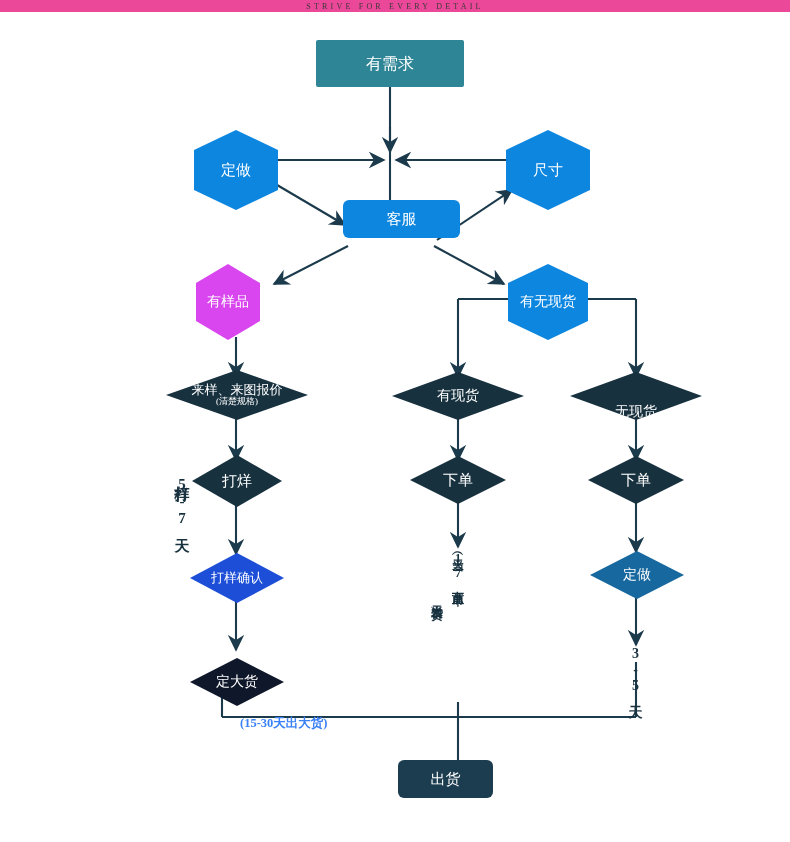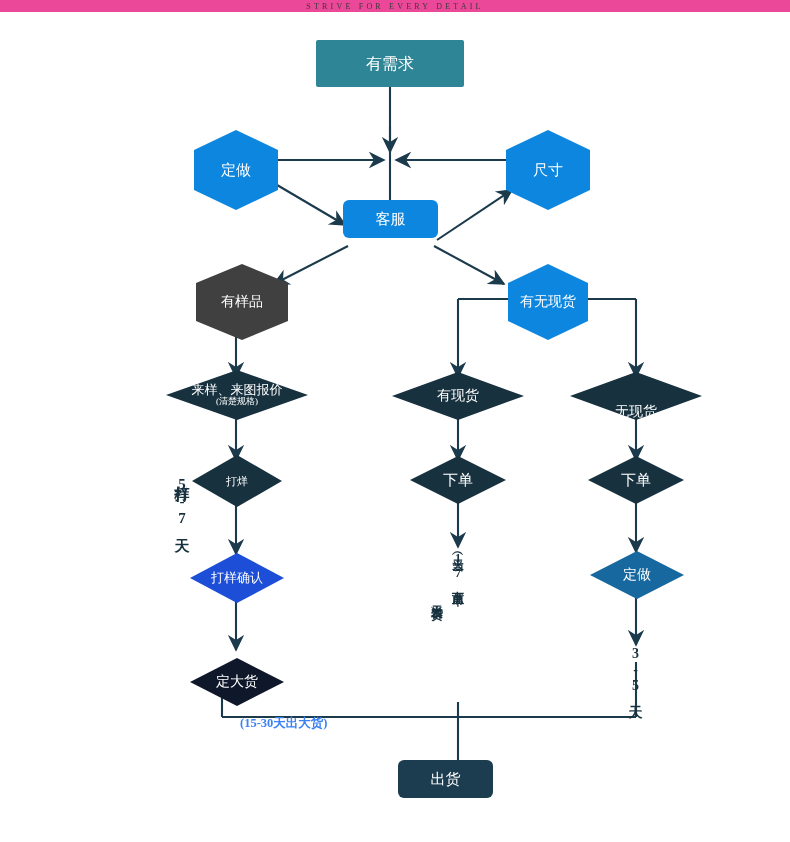--- a/index.html
+++ b/index.html
@@ -92,41 +92,41 @@
   </div>
 
   <div class="node hexa" style="left:194px;top:118px;width:84px;height:80px;background:#0d86e0;">
     <span class="lbl" style="font-size:15px;">定做</span>
   </div>
 
   <div class="node hexa" style="left:506px;top:118px;width:84px;height:80px;background:#0d86e0;">
     <span class="lbl" style="font-size:15px;">尺寸</span>
   </div>
 
-  <div class="node rrect" style="left:343px;top:188px;width:95px;height:38px;background:#0d86e0;">
+  <div class="node rrect" style="left:343px;top:188px;width:117px;height:38px;background:#0d86e0;">
     <span class="lbl" style="font-size:15px;">客服</span>
   </div>
 
-  <div class="node hexa" style="left:196px;top:252px;width:92px;height:76px;background:#404040;">
+  <div class="node hexa" style="left:196px;top:252px;width:64px;height:76px;background:#d946ef;">
     <span class="lbl" style="font-size:14px;">有样品</span>
   </div>
 
   <div class="node hexa" style="left:508px;top:252px;width:80px;height:76px;background:#0d86e0;">
     <span class="lbl" style="font-size:14px;">有无现货</span>
   </div>
 
   <div class="node diam" style="left:166px;top:358px;width:142px;height:50px;background:#17313f;">
     <span class="lbl" style="font-size:13px;font-family:Liberation Serif, serif;text-align:center;">
       <span>来样、来图报价</span>
       <span class="sub">(清楚规格)</span>
     </span>
   </div>
 
   <div class="node diam" style="left:192px;top:443px;width:90px;height:52px;background:#17313f;">
-    <span class="lbl" style="font-size:11px;font-family:'Liberation Serif','DejaVu Serif',serif;">打烊</span>
+    <span class="lbl" style="font-size:15px;font-family:'Liberation Serif','DejaVu Serif',serif;">打烊</span>
   </div>
 
   <div class="node diam" style="left:190px;top:541px;width:94px;height:50px;background:#1d4ed8;">
     <span class="lbl" style="font-size:13px;font-family:'Liberation Serif','DejaVu Serif',serif;">打样确认</span>
   </div>
 
   <div class="node diam" style="left:190px;top:646px;width:94px;height:48px;background:#0f172a;">
     <span class="lbl" style="font-size:14px;font-family:'Liberation Serif','DejaVu Serif',serif;">定大货</span>
   </div>
 

